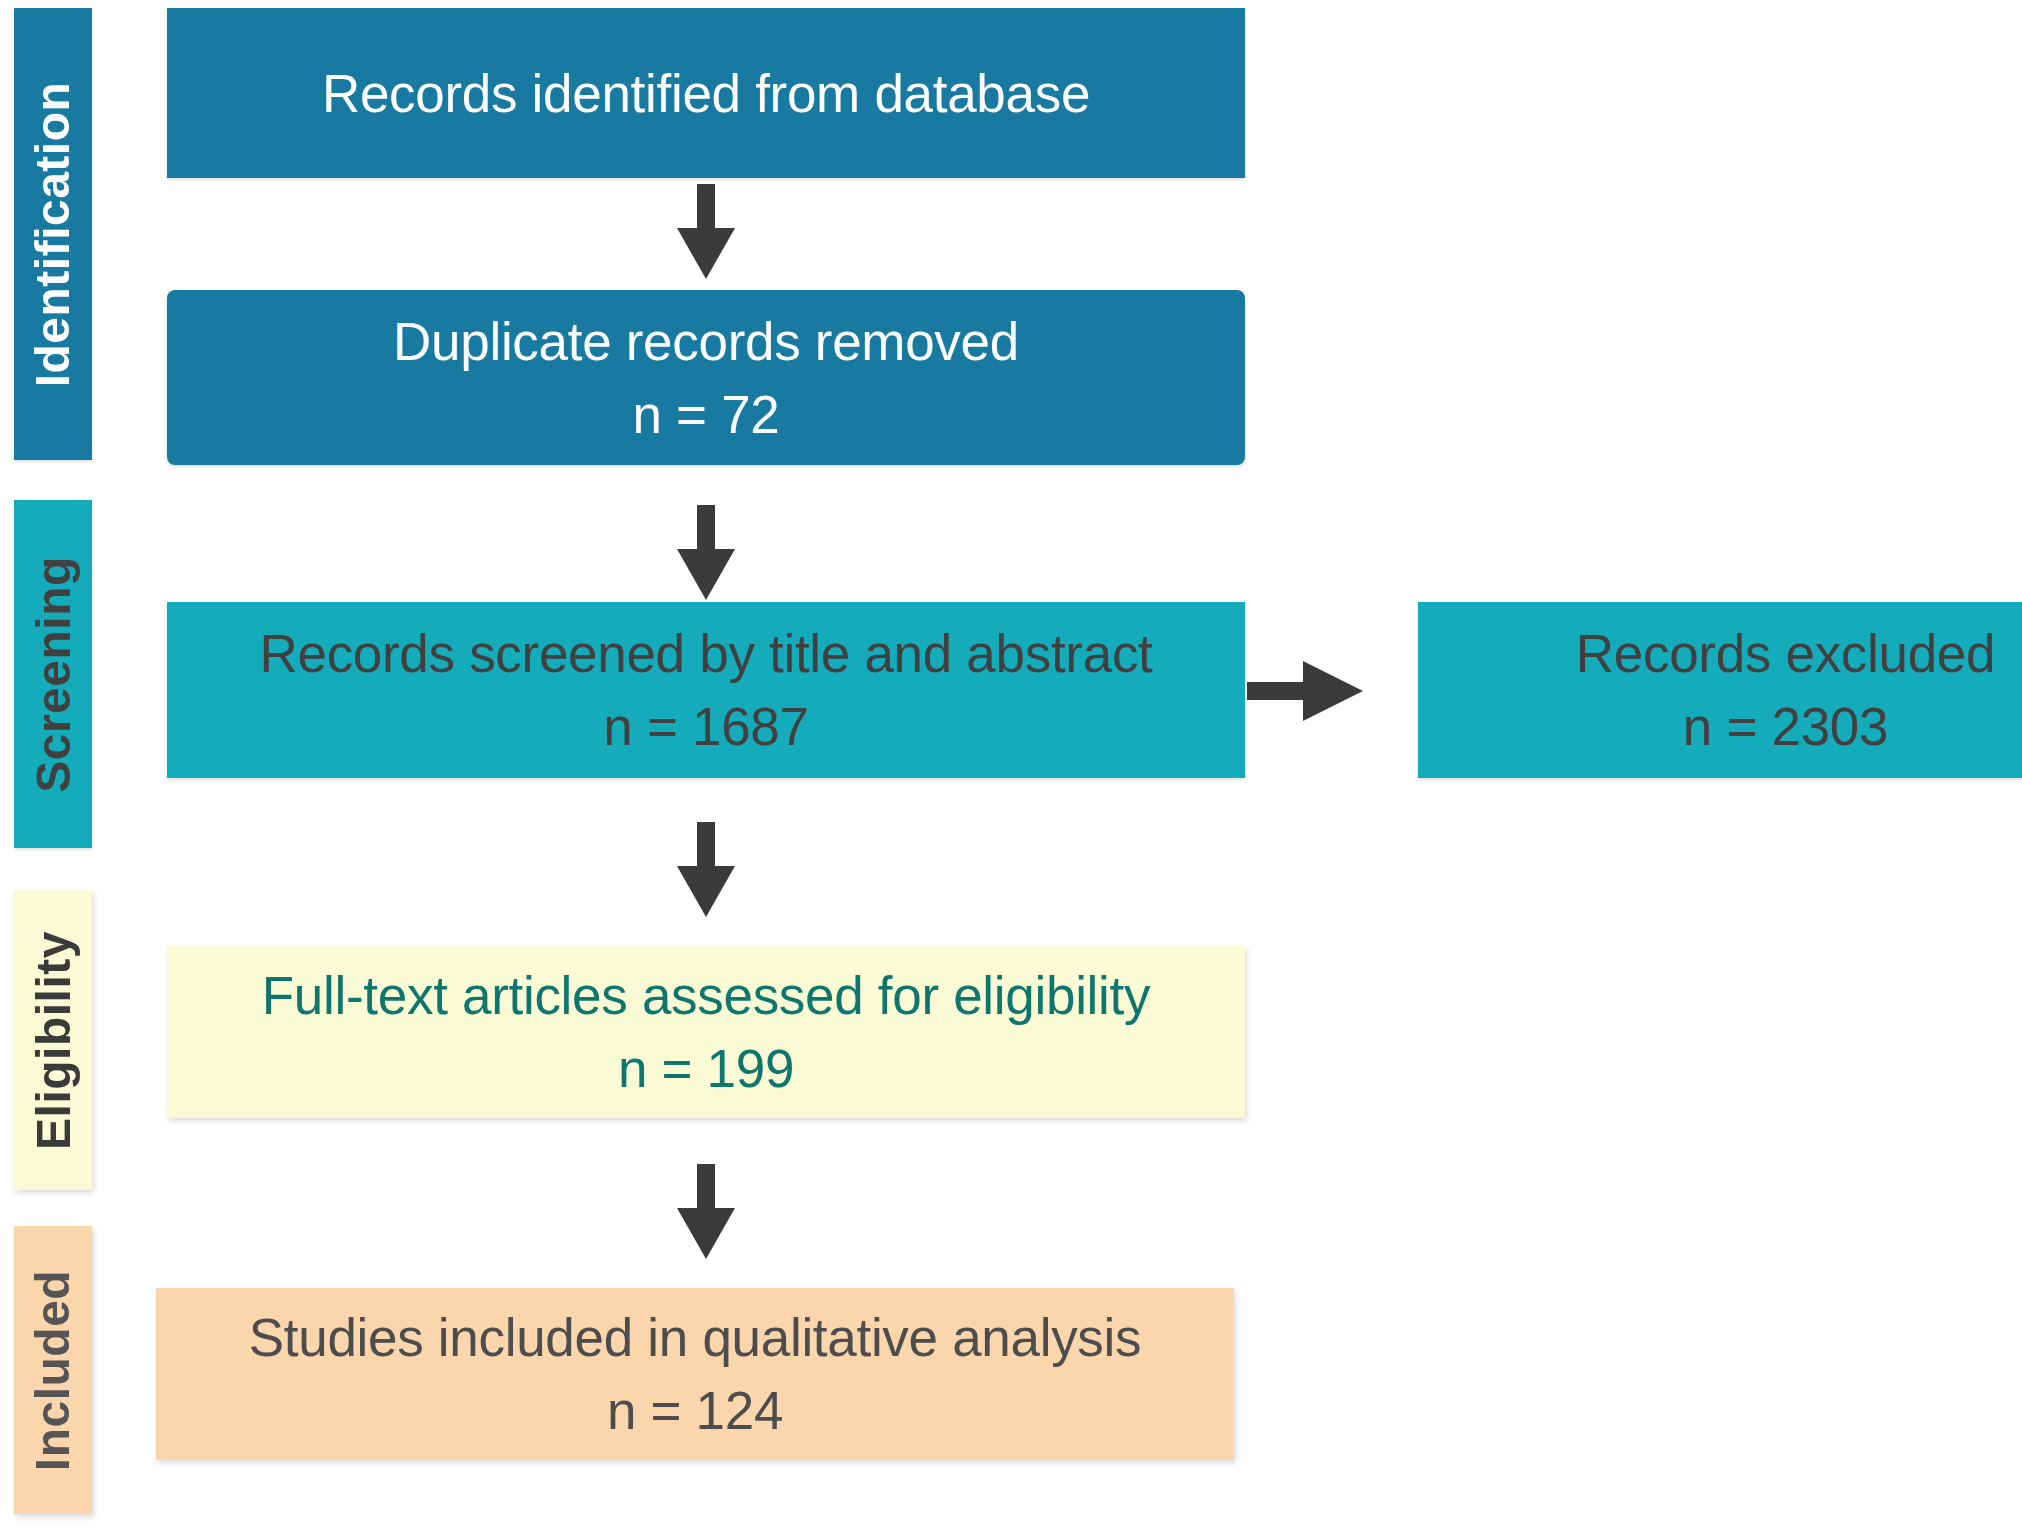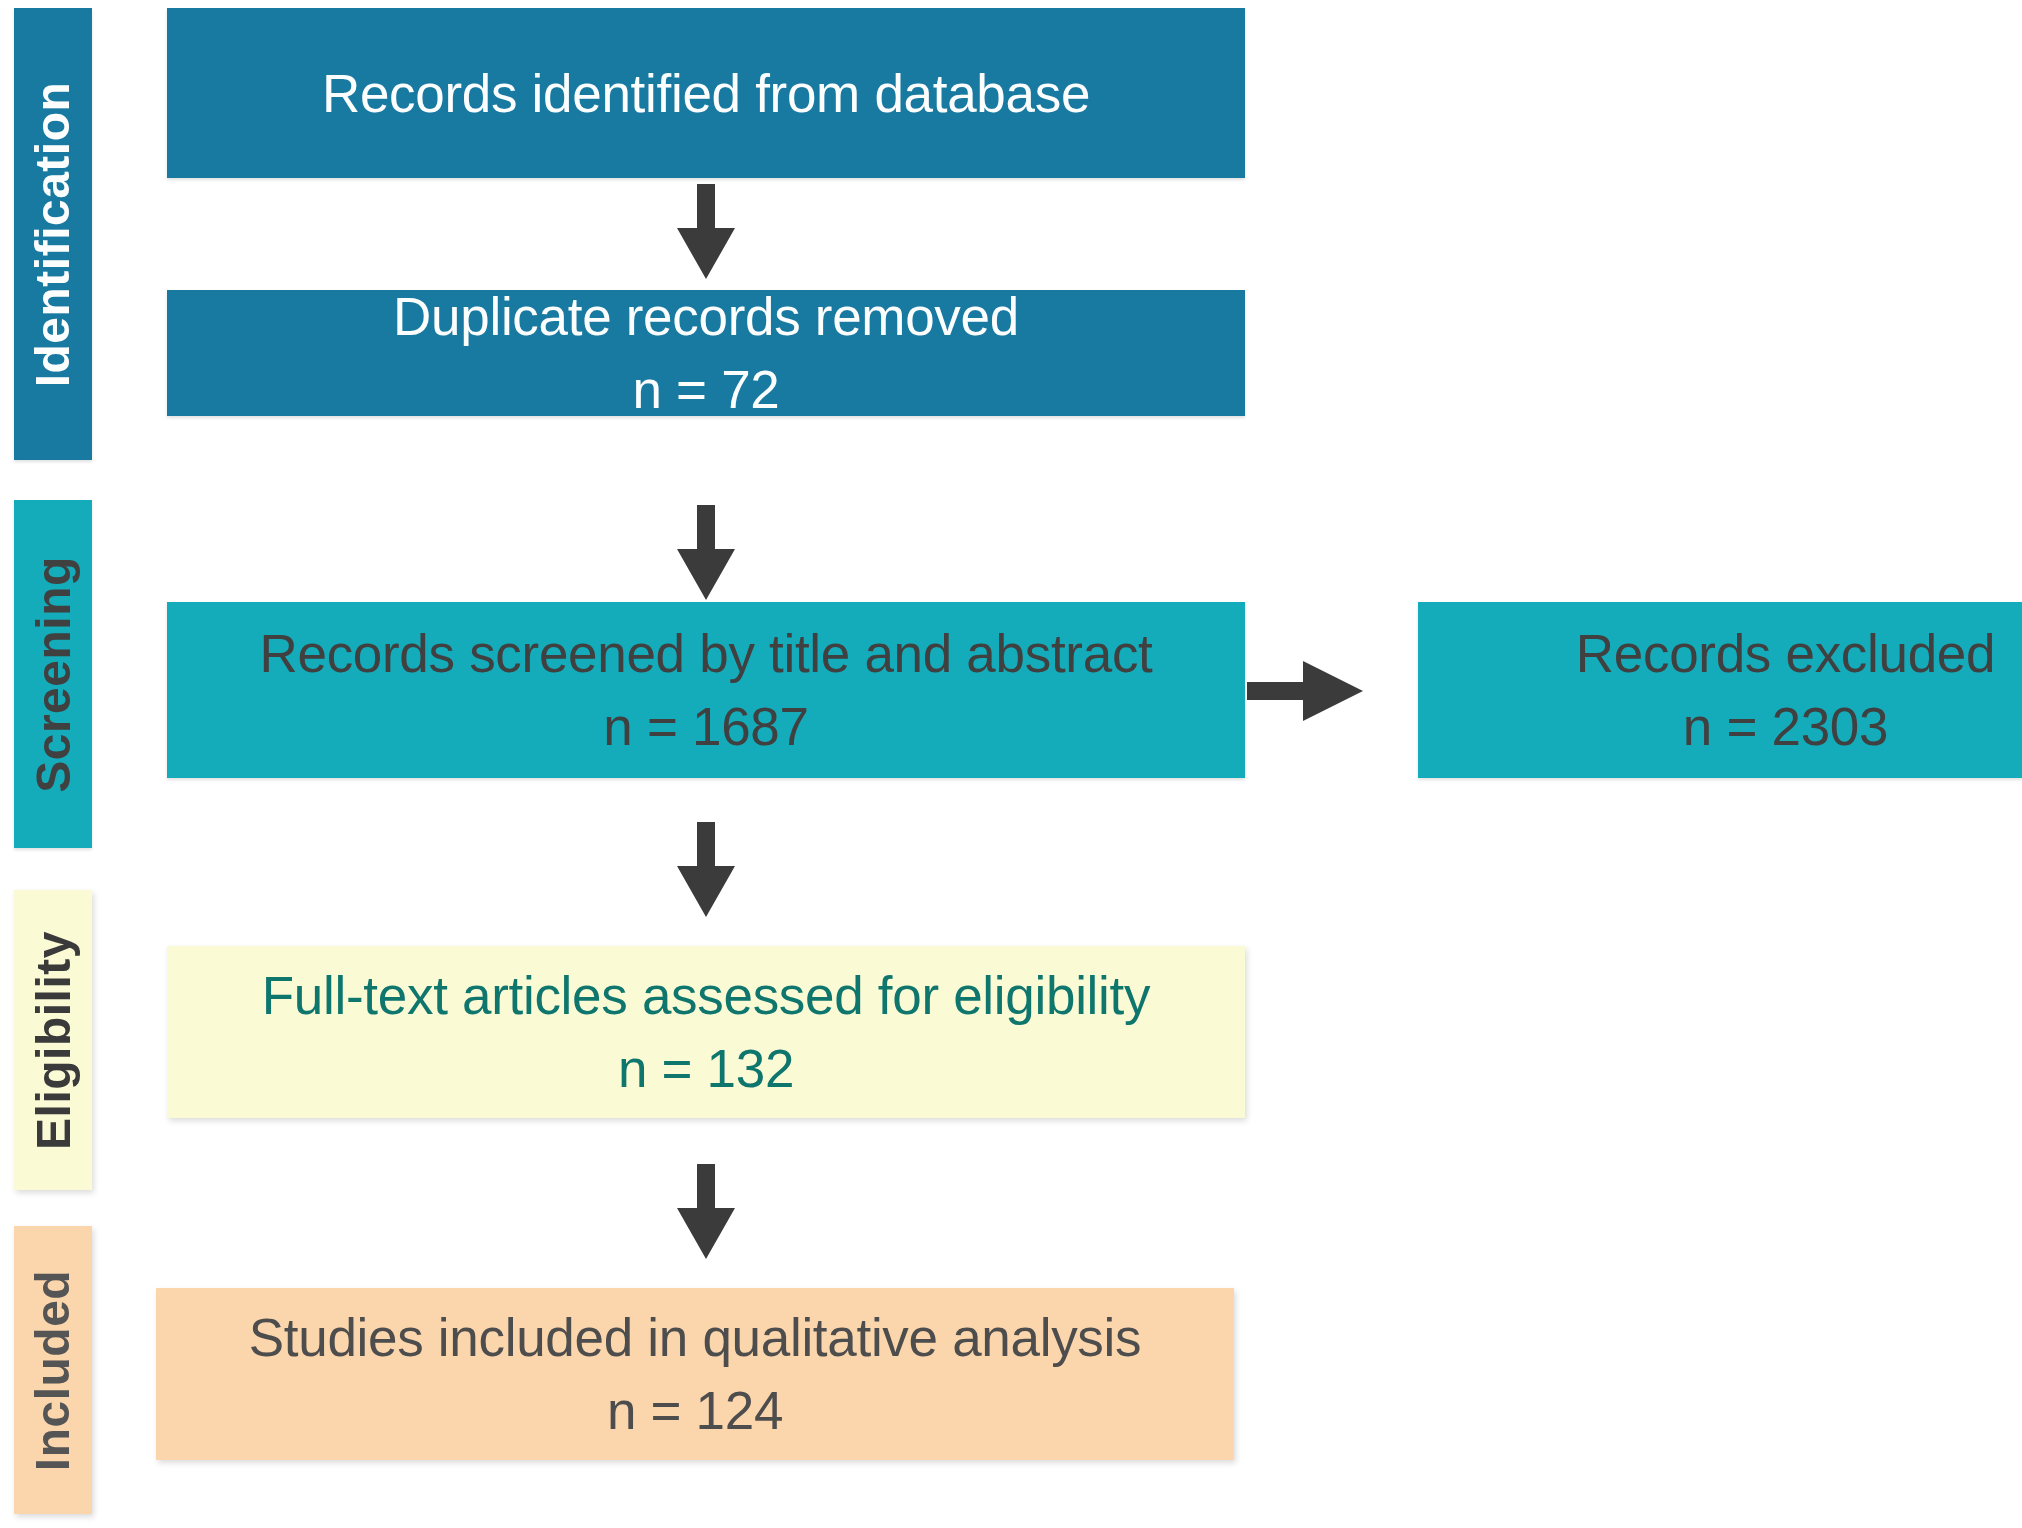--- a/index.html
+++ b/index.html
@@ -44,21 +44,21 @@
     display: flex;
     flex-direction: column;
     align-items: center;
     justify-content: center;
     text-align: center;
     font-size: 53px;
     line-height: 73px;
     letter-spacing: -0.3px;
   }
   .box-identified { left: 167px;  top: 8px;    width: 1078px; height: 170px; }
-  .box-duplicates { left: 167px;  top: 290px;  width: 1078px; height: 126px; }
+  .box-duplicates { left: 167px;  top: 290px;  width: 1078px; height: 175px; border-radius: 8px; }
   .box-screened   { left: 167px;  top: 602px;  width: 1078px; height: 176px; }
   .box-excluded   { left: 1418px; top: 602px;  width: 735px;  height: 176px; }
   .box-fulltext   { left: 167px;  top: 946px;  width: 1078px; height: 172px; }
   .box-included   { left: 156px;  top: 1288px; width: 1078px; height: 172px; }
 
   
   .bg-blue   { background: #1879A1; color: #FCFEFE; box-shadow: 0 2px 3px rgba(0,0,0,0.12); }
   .bg-teal   { background: #14ACBA; color: #404040; box-shadow: 0 2px 3px rgba(0,0,0,0.12); }
   .bg-yellow { background: #FAFAD5; color: #0f766e; box-shadow: 2px 3px 6px rgba(0,0,0,0.14); }
   .bg-peach  { background: #FBD5AB; color: #4D4D4D; box-shadow: 2px 3px 6px rgba(0,0,0,0.14); }
@@ -108,21 +108,21 @@
     <div>n = 1687</div>
   </div>
 
   <div class="box box-excluded bg-teal">
     <div>Records excluded</div>
     <div>n = 2303</div>
   </div>
 
   <div class="box box-fulltext bg-yellow">
     <div>Full-text articles assessed for eligibility</div>
-    <div>n = 132</div>
+    <div>n = 199</div>
   </div>
 
   <div class="box box-included bg-peach">
     <div>Studies included in qualitative analysis</div>
     <div>n = 124</div>
   </div>
 
   <svg class="arrow arrow-1" width="58" height="95" viewBox="0 0 58 95">
     <polygon points="20,0 38,0 38,44 58,44 29,95 0,44 20,44" fill="#3B3B3B"></polygon>
   </svg>

